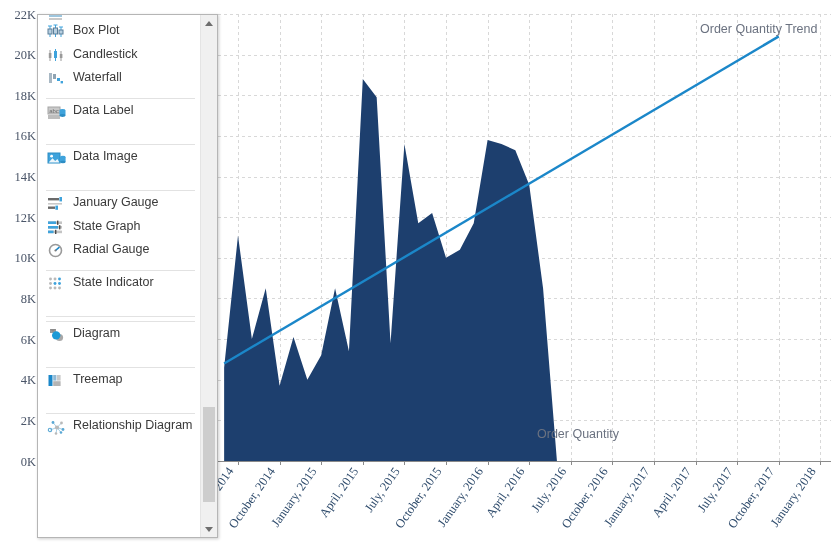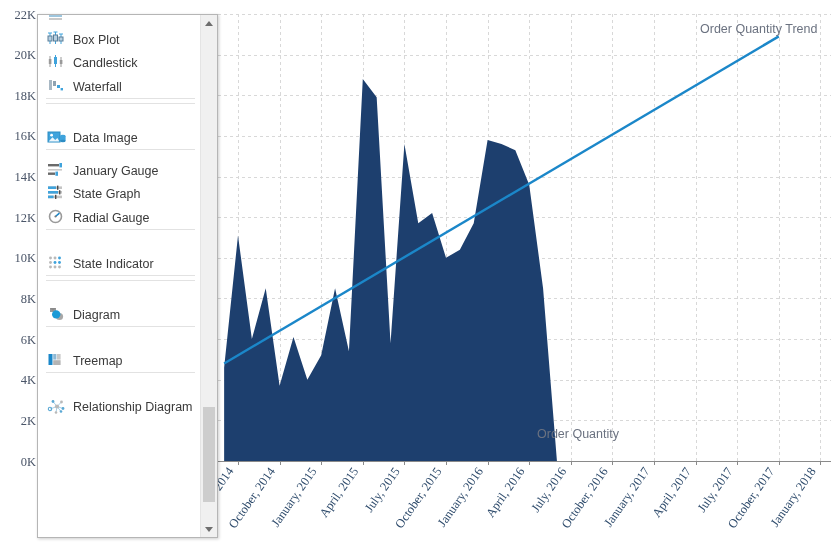--- a/index.html
+++ b/index.html
@@ -34,21 +34,21 @@
     box-shadow:1px 1px 3px rgba(0,0,0,0.20);
     box-sizing:border-box;
     overflow:hidden;
     z-index:30;
   }
   #menu-scroll-area{
     position:absolute;left:0;top:0;width:163px;height:522px;
     overflow:hidden;
   }
   .menu-item{
-    display:flex;align-items:flex-end;
+    display:flex;align-items:flex-start;
     height:23.7px;
     padding-left:9px;
     box-sizing:border-box;
     cursor:default;
   }
   .menu-item.tall{height:37px;}
   .menu-label{
     font-family:"Liberation Sans", sans-serif;
     font-size:12.5px;color:#3a3a3a;
     white-space:nowrap;
@@ -240,20 +240,31 @@
       <div class="menu-item">
         <span class="mi-icon"><svg width="17" height="17" viewBox="0 0 17 17">
       <rect x="2" y="3" width="3" height="10" fill="#a8b8c4"></rect>
       <rect x="6" y="4" width="3" height="5" fill="#8fa3b2"></rect>
       <rect x="10" y="8" width="3" height="3" fill="#3fa3dc"></rect>
       <rect x="13.6" y="11" width="2.4" height="2.4" fill="#3fa3dc"></rect>
     </svg></span>
         <span class="menu-label">Waterfall</span>
       </div>
       <div class="menu-sep"></div>
+      <div class="menu-item tall">
+        <span class="mi-icon"><svg width="20" height="20" viewBox="0 0 20 20">
+      <rect x="1" y="4" width="12" height="7" fill="#c9c9c9" stroke="#a5a5a5"></rect>
+      <text x="7" y="10" font-size="6" text-anchor="middle" fill="#6a6a6a" font-family="Liberation Sans">abc</text>
+      <rect x="1" y="12" width="12" height="4" fill="#bdbdbd"></rect>
+      <ellipse cx="15.5" cy="7.5" rx="3" ry="1.4" fill="#3fa3dc"></ellipse>
+      <rect x="12.5" y="7.5" width="6" height="5" fill="#3fa3dc"></rect>
+      <ellipse cx="15.5" cy="12.5" rx="3" ry="1.4" fill="#2d8dc4"></ellipse>
+    </svg></span>
+        <span class="menu-label">Data Label</span>
+      </div>
       <div class="menu-sep"></div>
       <div class="menu-item tall">
         <span class="mi-icon"><svg width="20" height="20" viewBox="0 0 20 20">
       <rect x="1" y="4" width="12" height="10" fill="#3fa3dc" stroke="#2d8dc4"></rect>
       <circle cx="4.6" cy="7.2" r="1.4" fill="#ffffff"></circle>
       <path d="M1.6 13.6 L5.5 9.3 L8.2 12 L10.4 10 L12.4 13.6 Z" fill="#eef6fb"></path>
       <ellipse cx="15.8" cy="8" rx="2.8" ry="1.3" fill="#3fa3dc"></ellipse>
       <rect x="13" y="8" width="5.6" height="5" fill="#3fa3dc"></rect>
       <ellipse cx="15.8" cy="13" rx="2.8" ry="1.3" fill="#2d8dc4"></ellipse>
     </svg></span>

